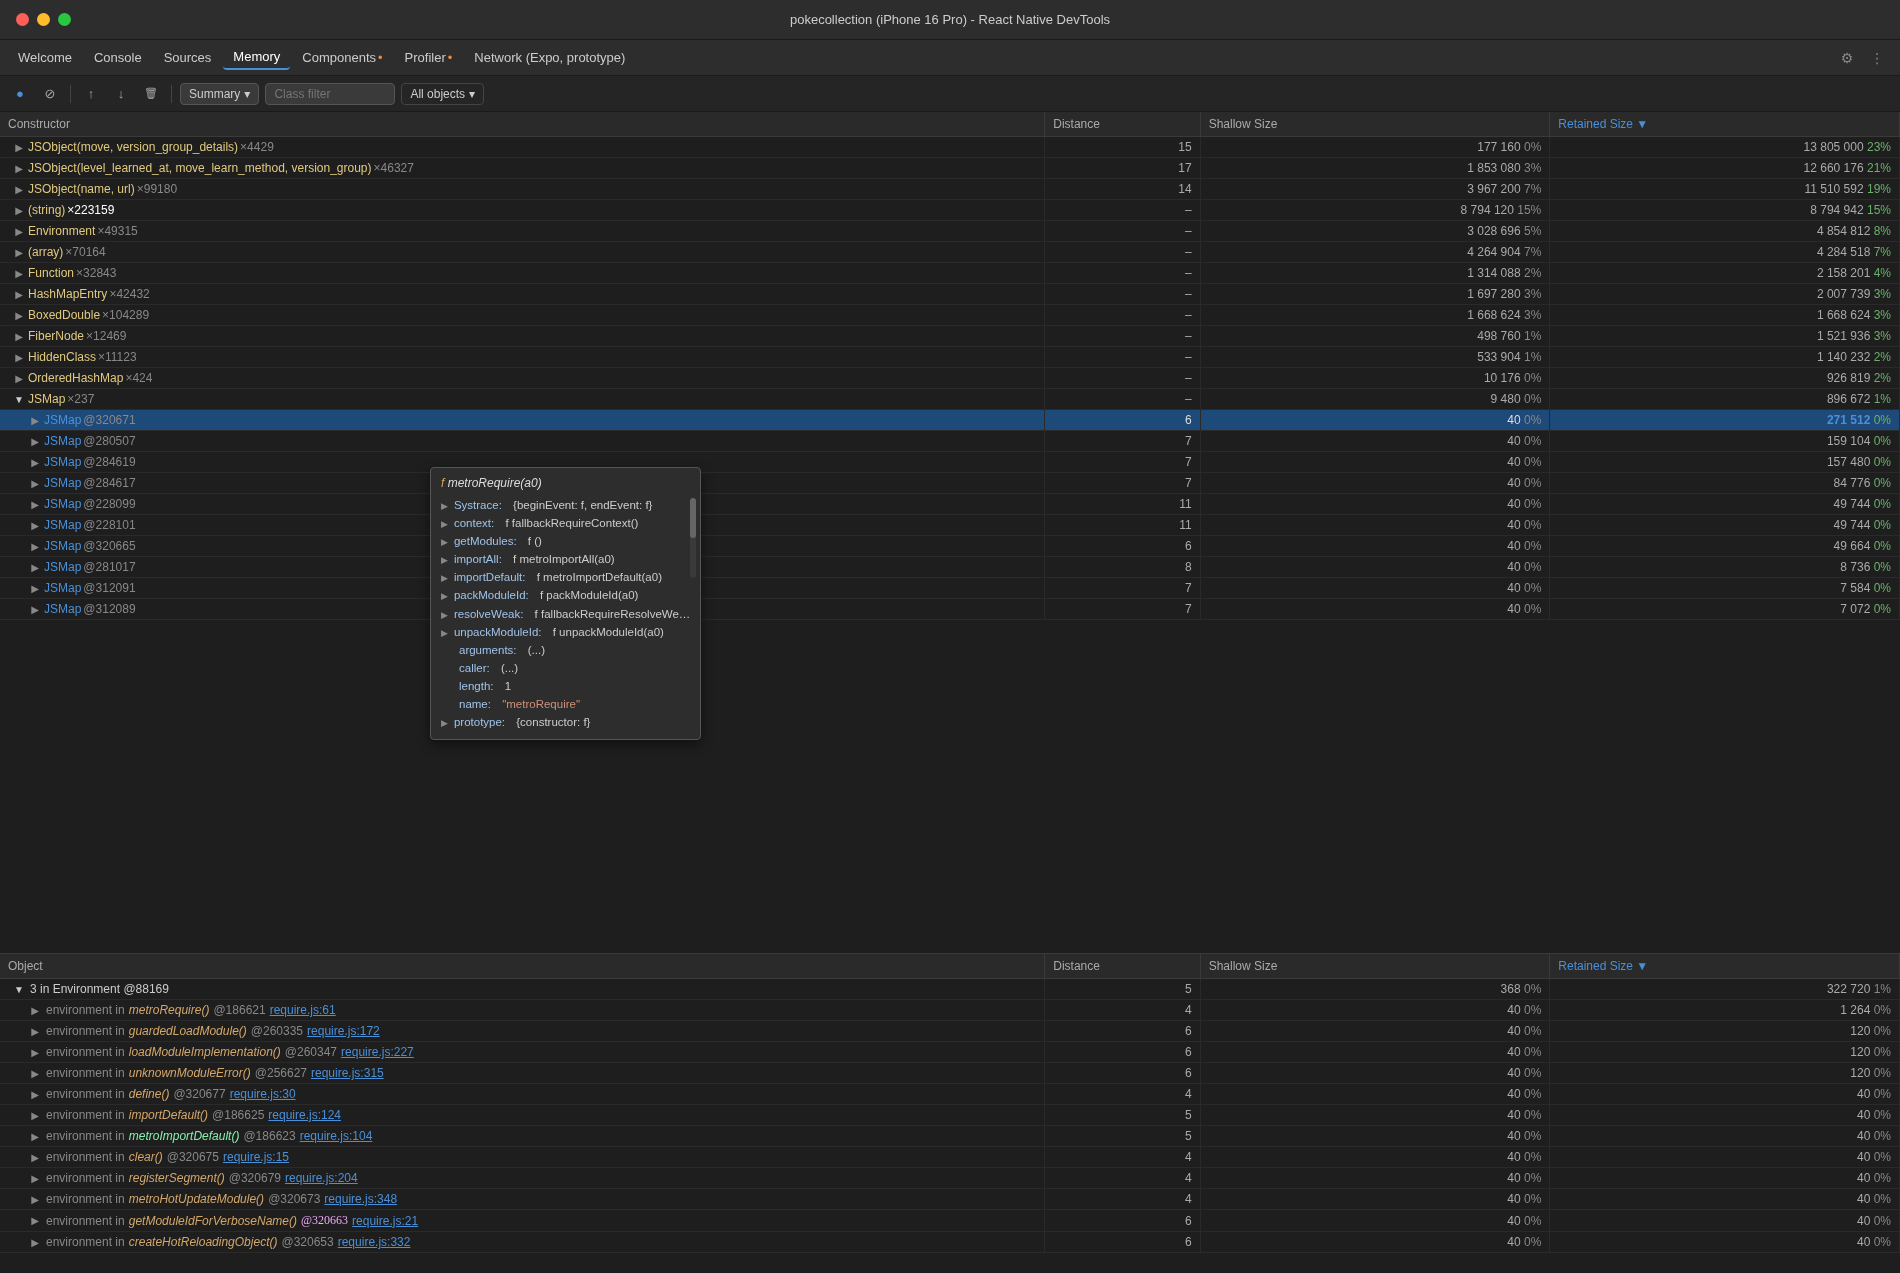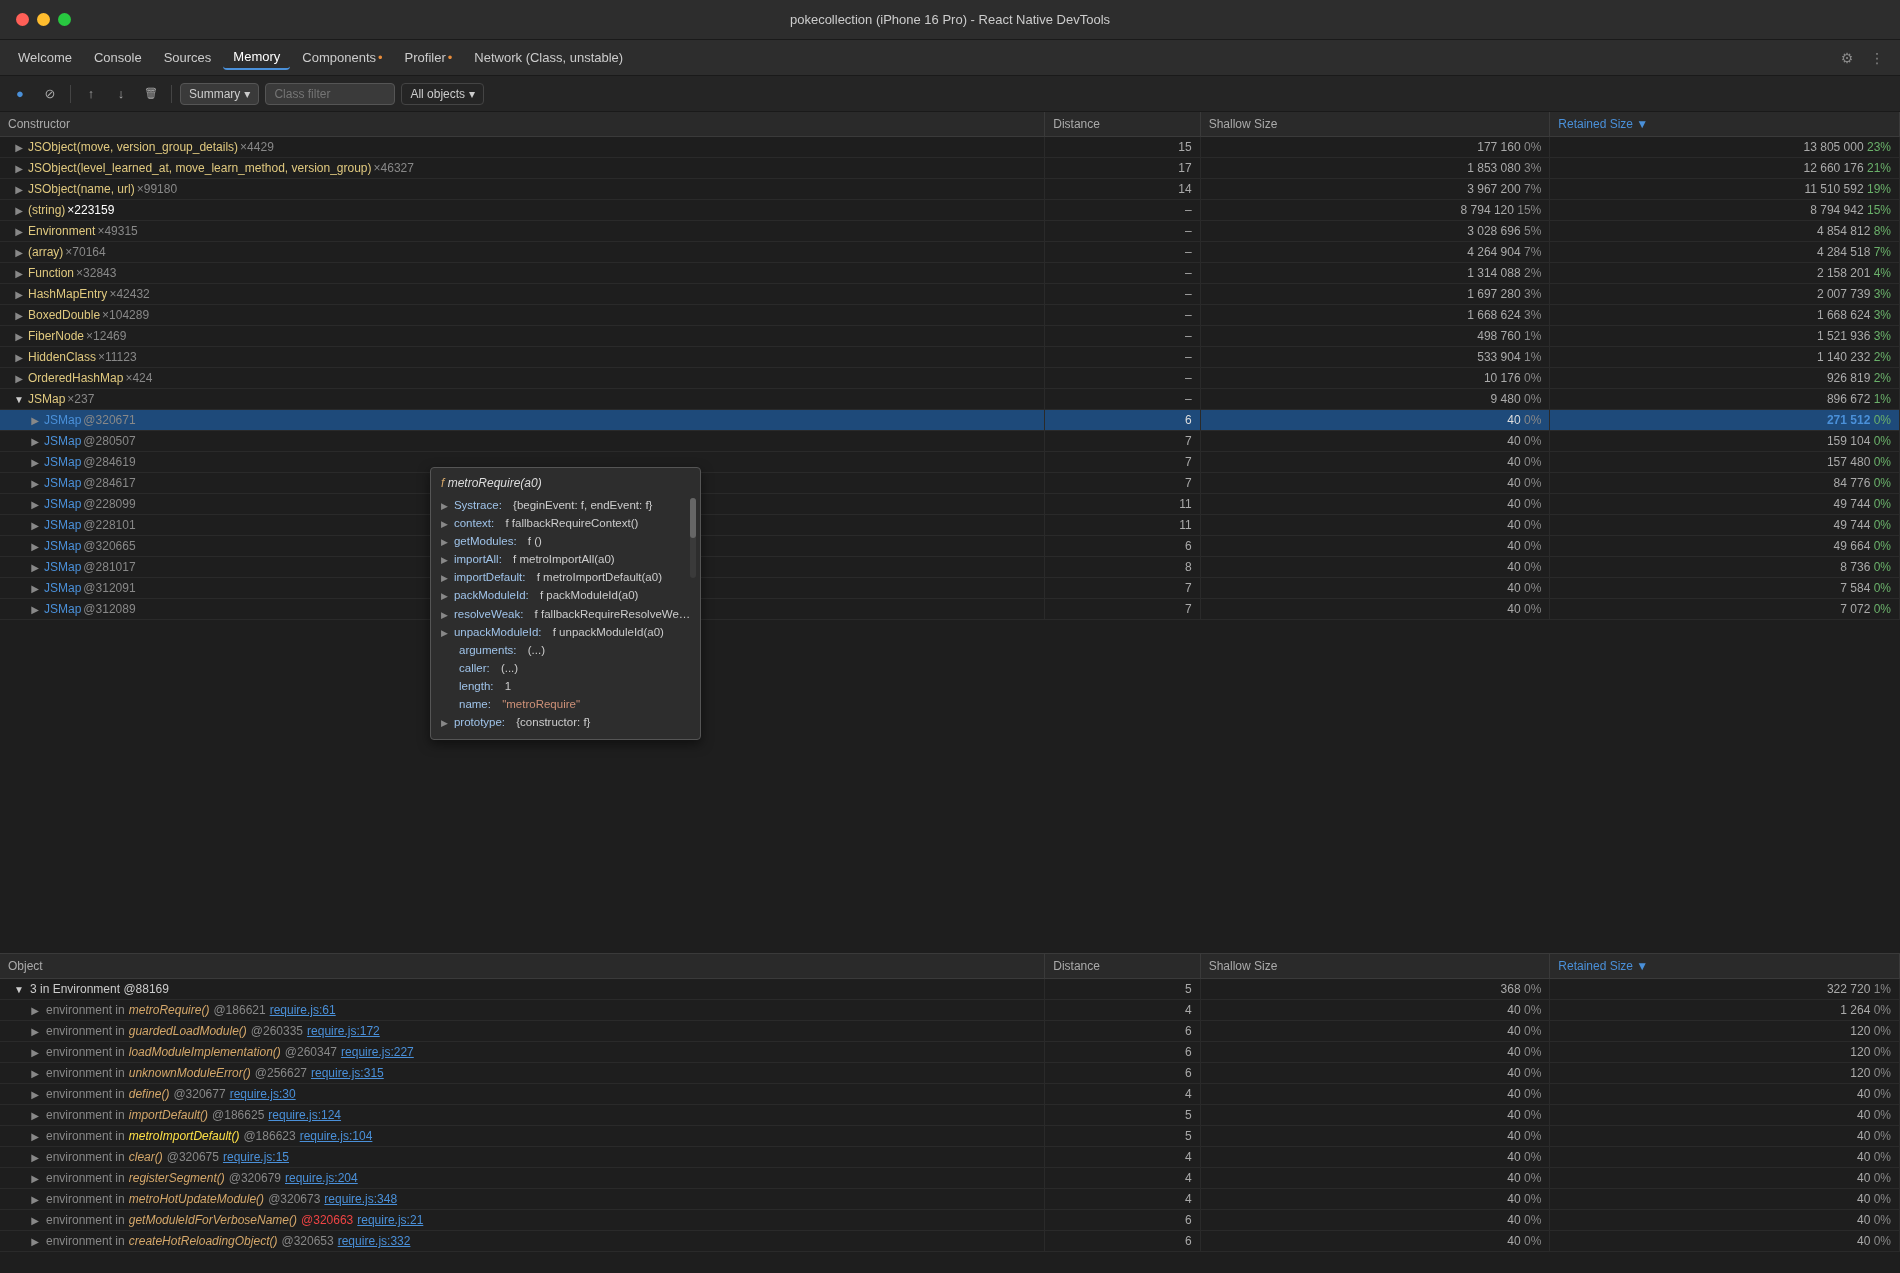--- a/index.html
+++ b/index.html
@@ -363,21 +363,21 @@
   <span class="title-text">pokecollection (iPhone 16 Pro) - React Native DevTools</span>
 </div>
 
 <div class="menu-bar">
   <div class="menu-item">Welcome</div>
   <div class="menu-item">Console</div>
   <div class="menu-item">Sources</div>
   <div class="menu-item active">Memory</div>
   <div class="menu-item has-dot">Components</div>
   <div class="menu-item has-dot">Profiler</div>
-  <div class="menu-item">Network (Class, unstable)</div>
+  <div class="menu-item">Network (Expo, prototype)</div>
   <div class="menu-bar-right">
     <div class="icon-btn">⚙</div>
     <div class="icon-btn">⋮</div>
   </div>
 </div>
 
 <div class="toolbar">
   <div class="toolbar-btn active">●</div>
   <div class="toolbar-btn">⊘</div>
   <div class="toolbar-separator"></div>
@@ -899,21 +899,21 @@
               </td>
     <td class="num">5</td>
     <td class="num">40 <span style="color:#888;">0%</span></td>
     <td class="num">40 <span style="color:#888;">0%</span></td>
   </tr>
             <tr>
     <td style="width:55%;">
                 <div style="display:flex;align-items:center;gap:4px;padding-left:20px;">
         <span class="expand-arrow">▶</span>
         <span style="color:#888;">environment in </span>
-                  <span style="color:#fde047;font-style:italic;">metroImportDefault()</span>
+                  <span style="color:#86efac;font-style:italic;">metroImportDefault()</span>
                   <span style="color:#888;"> @186623</span>
         <span class="link-text">require.js:104</span>
       </div>
               </td>
     <td class="num">5</td>
     <td class="num">40 <span style="color:#888;">0%</span></td>
     <td class="num">40 <span style="color:#888;">0%</span></td>
   </tr>
             <tr>
     <td style="width:55%;">
@@ -956,21 +956,21 @@
     <td class="num">4</td>
     <td class="num">40 <span style="color:#888;">0%</span></td>
     <td class="num">40 <span style="color:#888;">0%</span></td>
   </tr>
             <tr>
     <td style="width:55%;">
                 <div style="display:flex;align-items:center;gap:4px;padding-left:20px;">
         <span class="expand-arrow">▶</span>
         <span style="color:#888;">environment in </span>
                   <span style="color:#d4a76a;font-style:italic;">getModuleIdForVerboseName()</span>
-                  <span style="color:#ef4444;"> @320663</span>
+                  <span style="color:#f0abfc;font-family:Liberation Serif, serif;"> @320663</span>
         <span class="link-text">require.js:21</span>
       </div>
               </td>
     <td class="num">6</td>
     <td class="num">40 <span style="color:#888;">0%</span></td>
     <td class="num">40 <span style="color:#888;">0%</span></td>
   </tr>
             <tr>
     <td style="width:55%;">
                 <div style="display:flex;align-items:center;gap:4px;padding-left:20px;">

